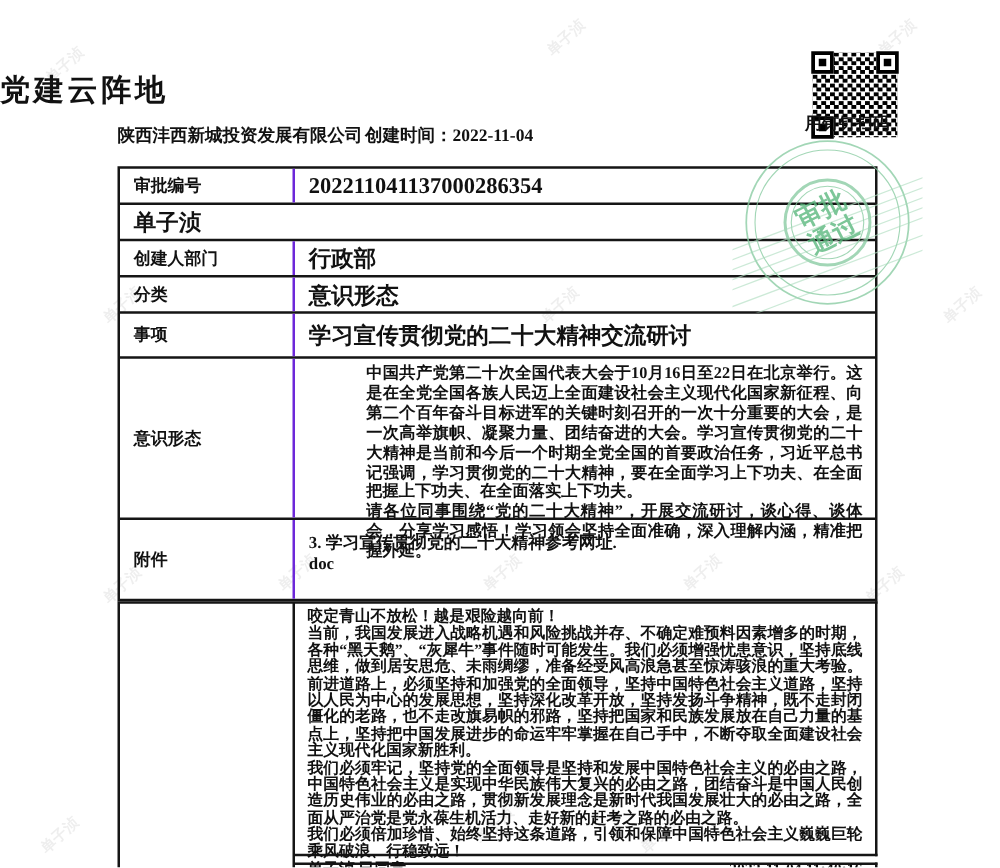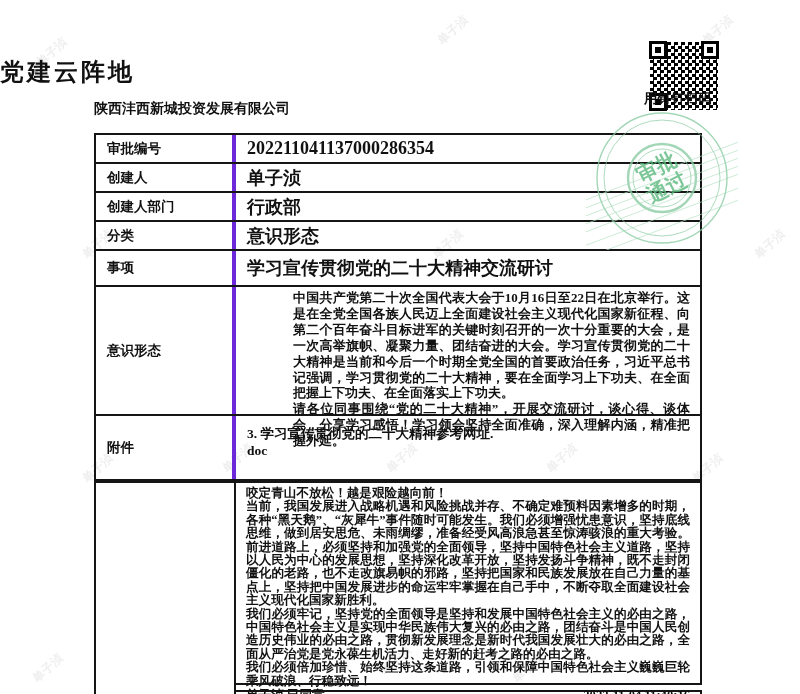--- a/index.html
+++ b/index.html
@@ -35,21 +35,21 @@
   .finder.bl{left:-1px;bottom:-1px;}
   .qr-caption{position:absolute;left:644px;top:90px;font-size:13.5px;font-weight:700;}
   
   .stamp{position:absolute;left:586px;top:106px;width:152px;height:144px;pointer-events:none;opacity:.8;}
   
   .tbl{position:absolute;left:94px;width:608px;box-sizing:border-box;}
   .tbl1{top:133px;border:2px solid #151515;}
   .row{display:flex;border-bottom:2px solid #151515;box-sizing:border-box;}
   .row:last-child{border-bottom:none;}
   .cell-label{
-    width:140px;flex:0 0 140px;border-right:4px solid #6d28d9;box-sizing:border-box;
+    width:140px;flex:0 0 140px;border-right:2px solid #6d28d9;box-sizing:border-box;
     padding-left:11px;display:flex;align-items:center;font-size:13.5px;font-weight:700;
   }
   .cell-value{
     flex:1;box-sizing:border-box;padding-left:11px;padding-right:10px;
     display:flex;align-items:center;font-size:18px;font-weight:700;
   }
   .cell-value.multi{
     display:block;font-size:13px;line-height:15.9px;padding-top:3px;
     white-space:pre-line;text-align:justify;margin-left:46px;
   }
@@ -87,41 +87,41 @@
   <span class="wm" style="left:384px;top:450px">单子浈</span>
   <span class="wm" style="left:544px;top:450px">单子浈</span>
   <span class="wm" style="left:80px;top:460px">单子浈</span>
   <span class="wm" style="left:378px;top:652px">单子浈</span>
   <span class="wm" style="left:510px;top:660px">单子浈</span>
   <span class="wm" style="left:690px;top:460px">单子浈</span>
   <span class="wm" style="left:30px;top:660px">单子浈</span>
 
   <div class="doc-title">党建云阵地</div>
   <div class="company">陕西沣西新城投资发展有限公司</div>
+  <div class="created">创建时间：2022-11-04</div>
 
   <div class="qr">
     <div class="finder tl">
         <i></i>
       </div>
     <div class="finder tr">
         <i></i>
       </div>
     <div class="finder bl">
         <i></i>
       </div>
   </div>
   <div class="qr-caption">用钉钉扫码</div>
 
   <div class="tbl tbl1">
     <div class="row h27">
       <div class="cell-label">审批编号</div>
       <div class="cell-value">202211041137000286354</div>
     </div>
     <div class="row h27">
-      <div class="cell-label">创建人</div>
       <div class="cell-value">单子浈</div>
     </div>
     <div class="row h27">
       <div class="cell-label">创建人部门</div>
       <div class="cell-value">行政部</div>
     </div>
     <div class="row h27">
       <div class="cell-label">分类</div>
       <div class="cell-value">意识形态</div>
     </div>

